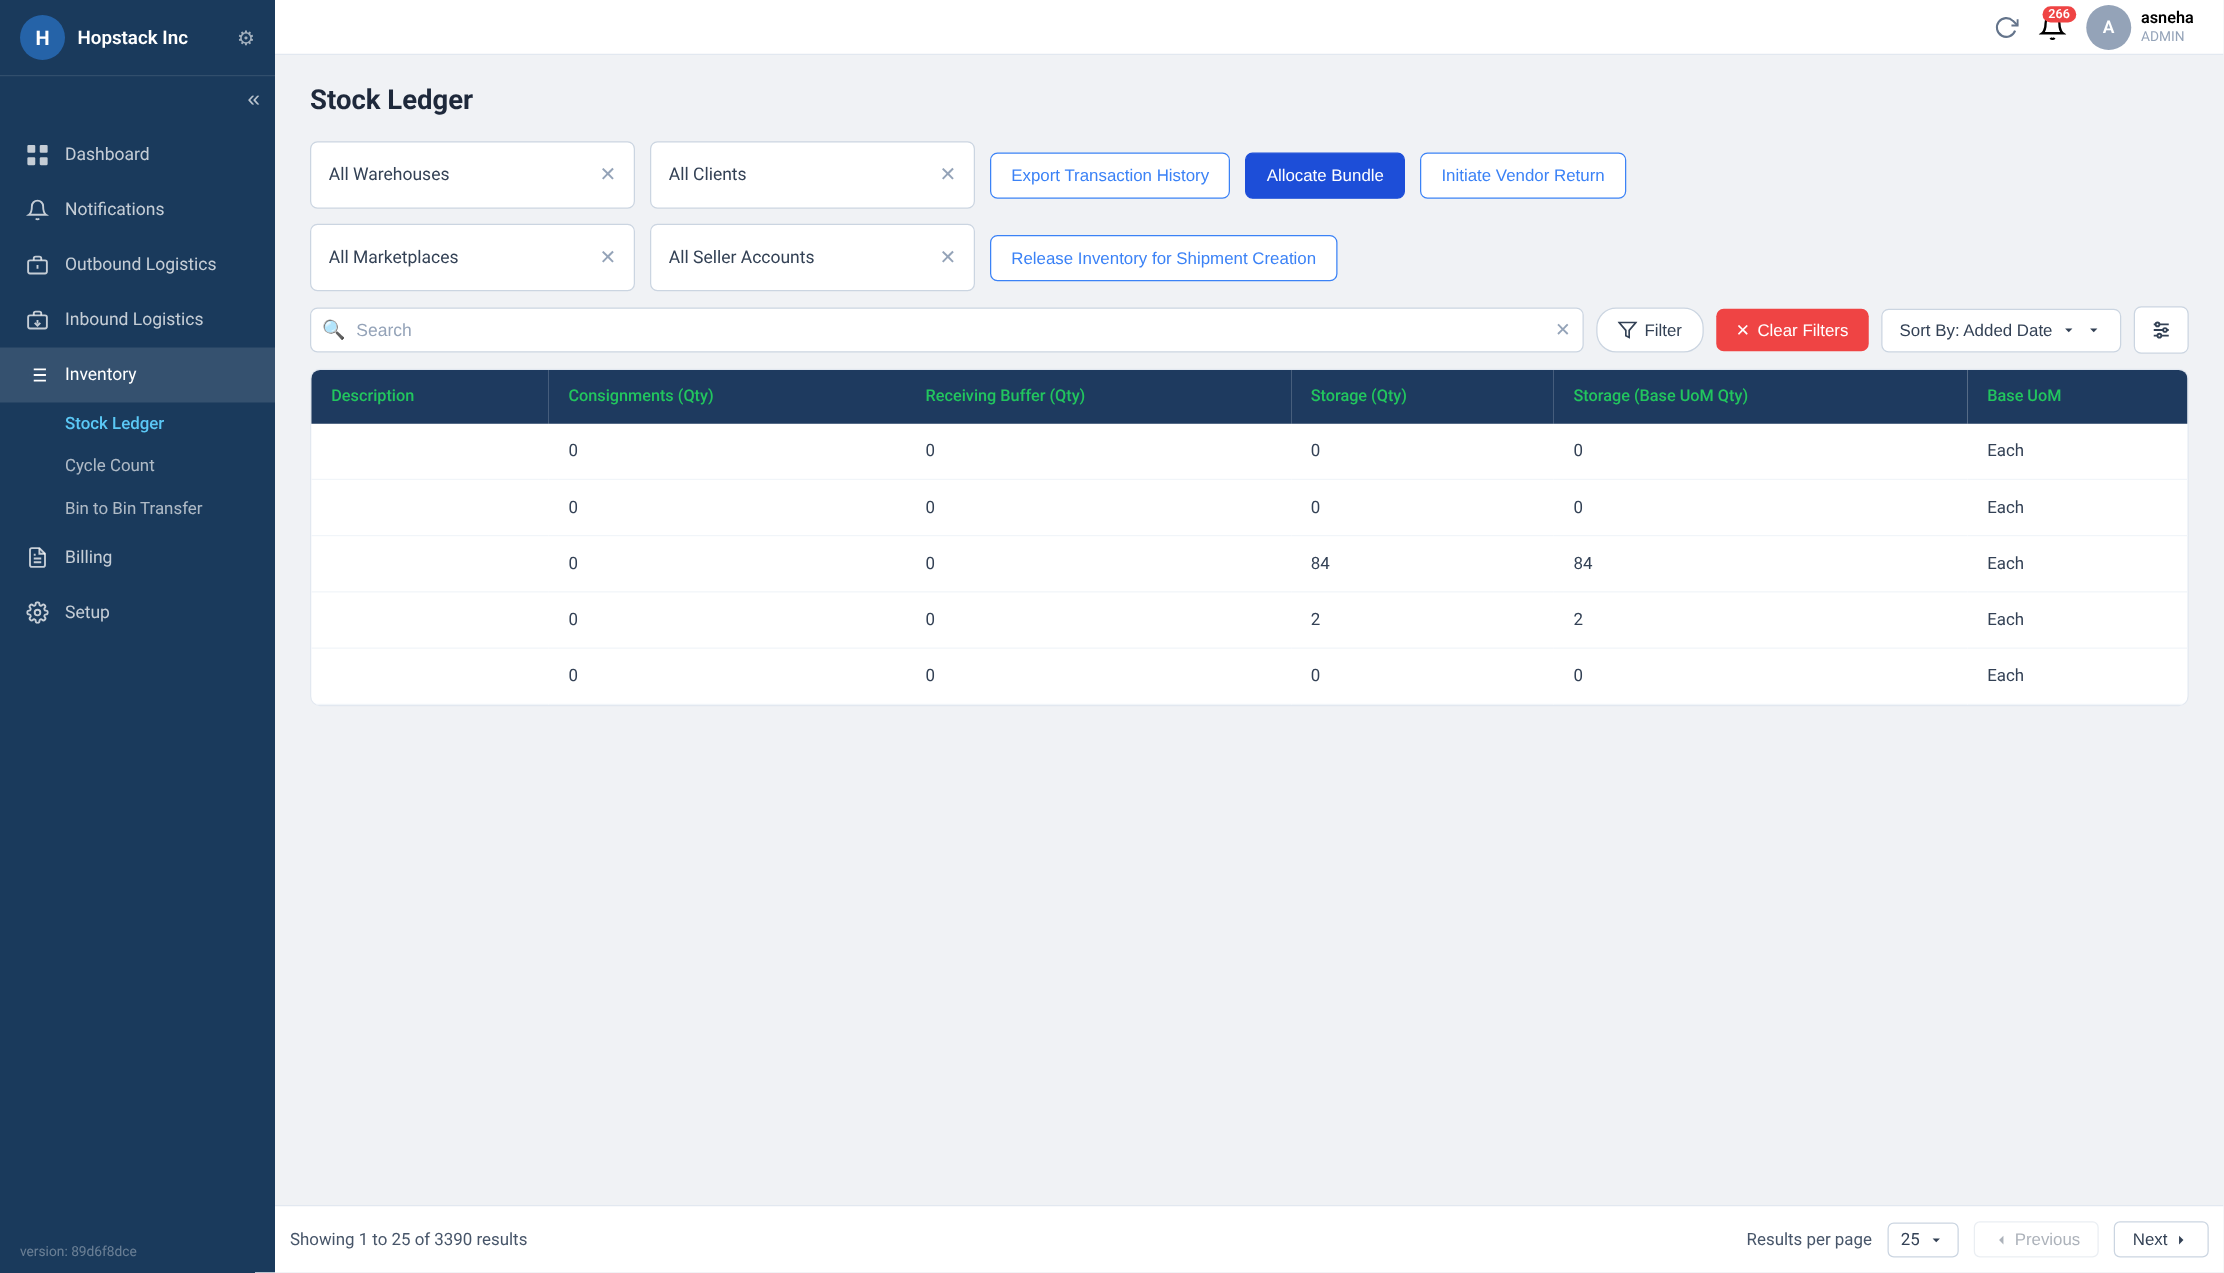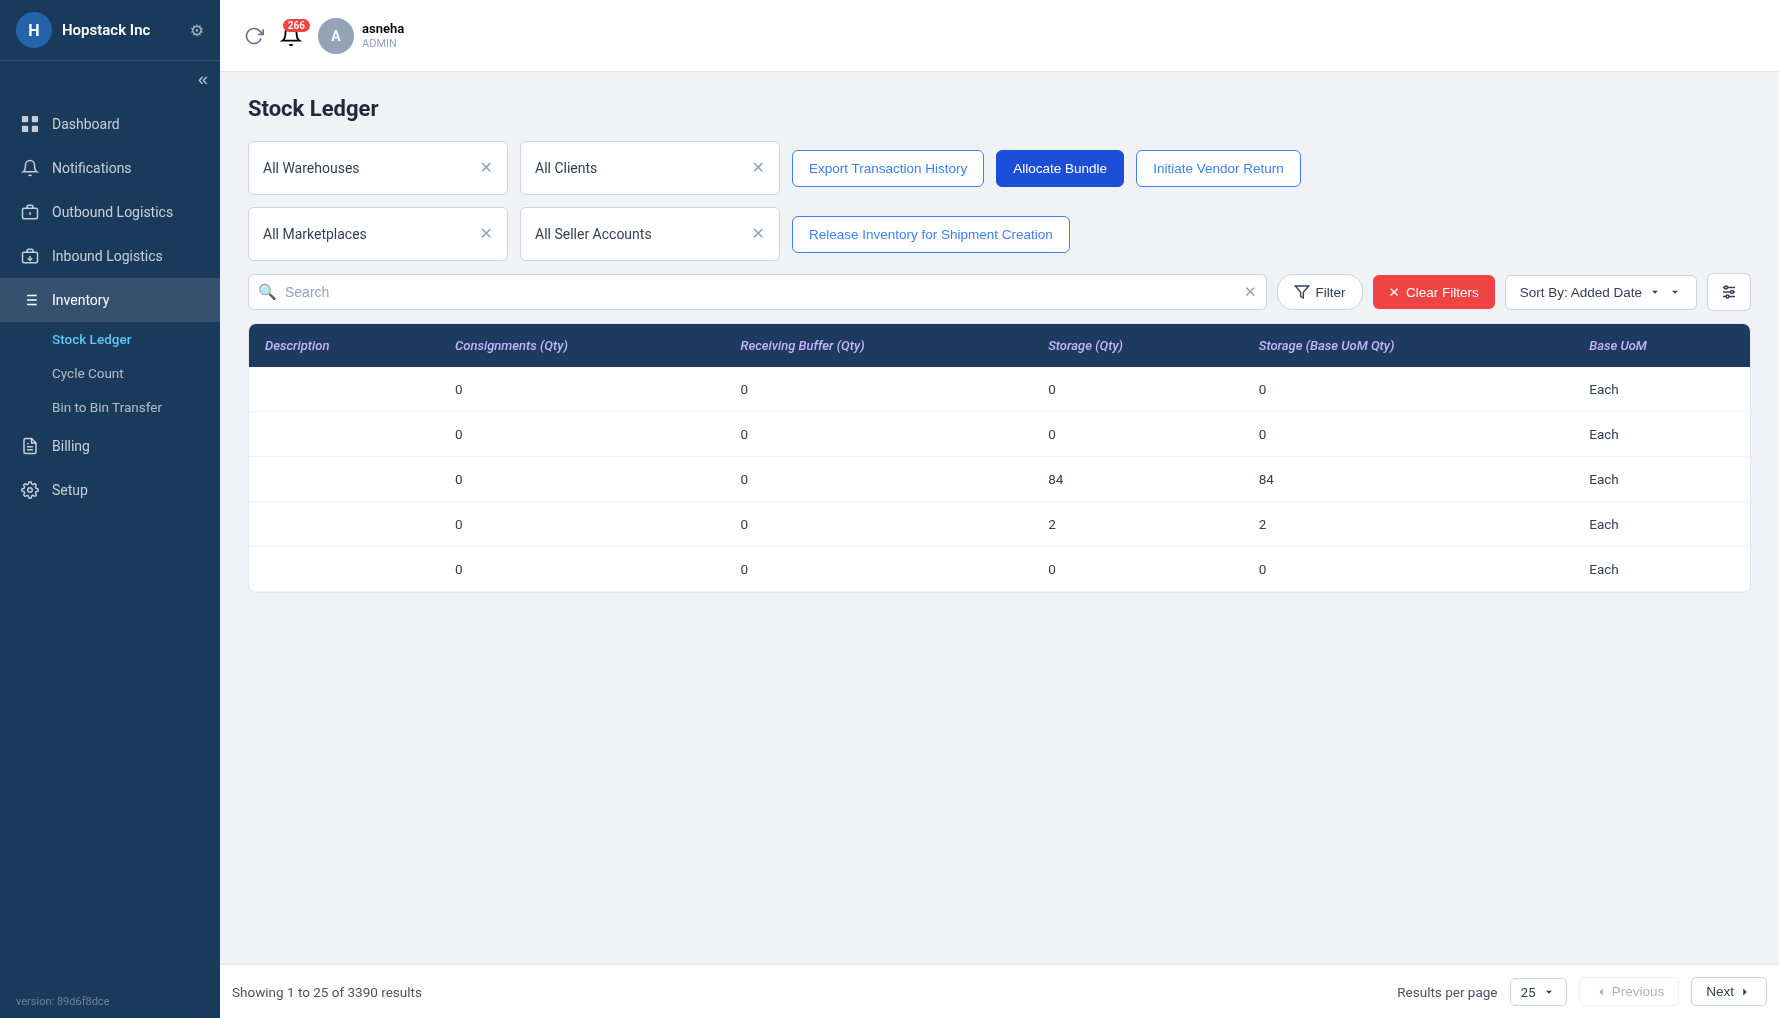--- a/index.html
+++ b/index.html
@@ -95,22 +95,23 @@
       flex-direction: column;
       overflow: hidden;
     }
 
     
     .topbar {
       background: #fff;
       border-bottom: 1px solid #e2e8f0;
       display: flex;
       align-items: center;
+      justify-content: flex-end;
       padding: 0 24px;
-      height: 72px;
+      height: 44px;
       gap: 16px;
     }
     .topbar-icon {
       cursor: pointer;
       color: #64748b;
       font-size: 18px;
       display: flex; align-items: center;
     }
     .notif-badge {
       position: relative;
@@ -291,22 +292,21 @@
       border: 1px solid #e2e8f0;
       overflow: hidden;
     }
     table {
       width: 100%;
       border-collapse: collapse;
       font-size: 13.5px;
     }
     thead tr {
       background: #1e3a5f;
-      color: #c4b5fd;
-      font-style: italic;
+      color: #22c55e;
     }
     thead th {
       padding: 14px 16px;
       text-align: left;
       font-weight: 500;
       font-size: 13px;
       white-space: nowrap;
     }
     tbody tr {
       border-bottom: 1px solid #f1f5f9;

